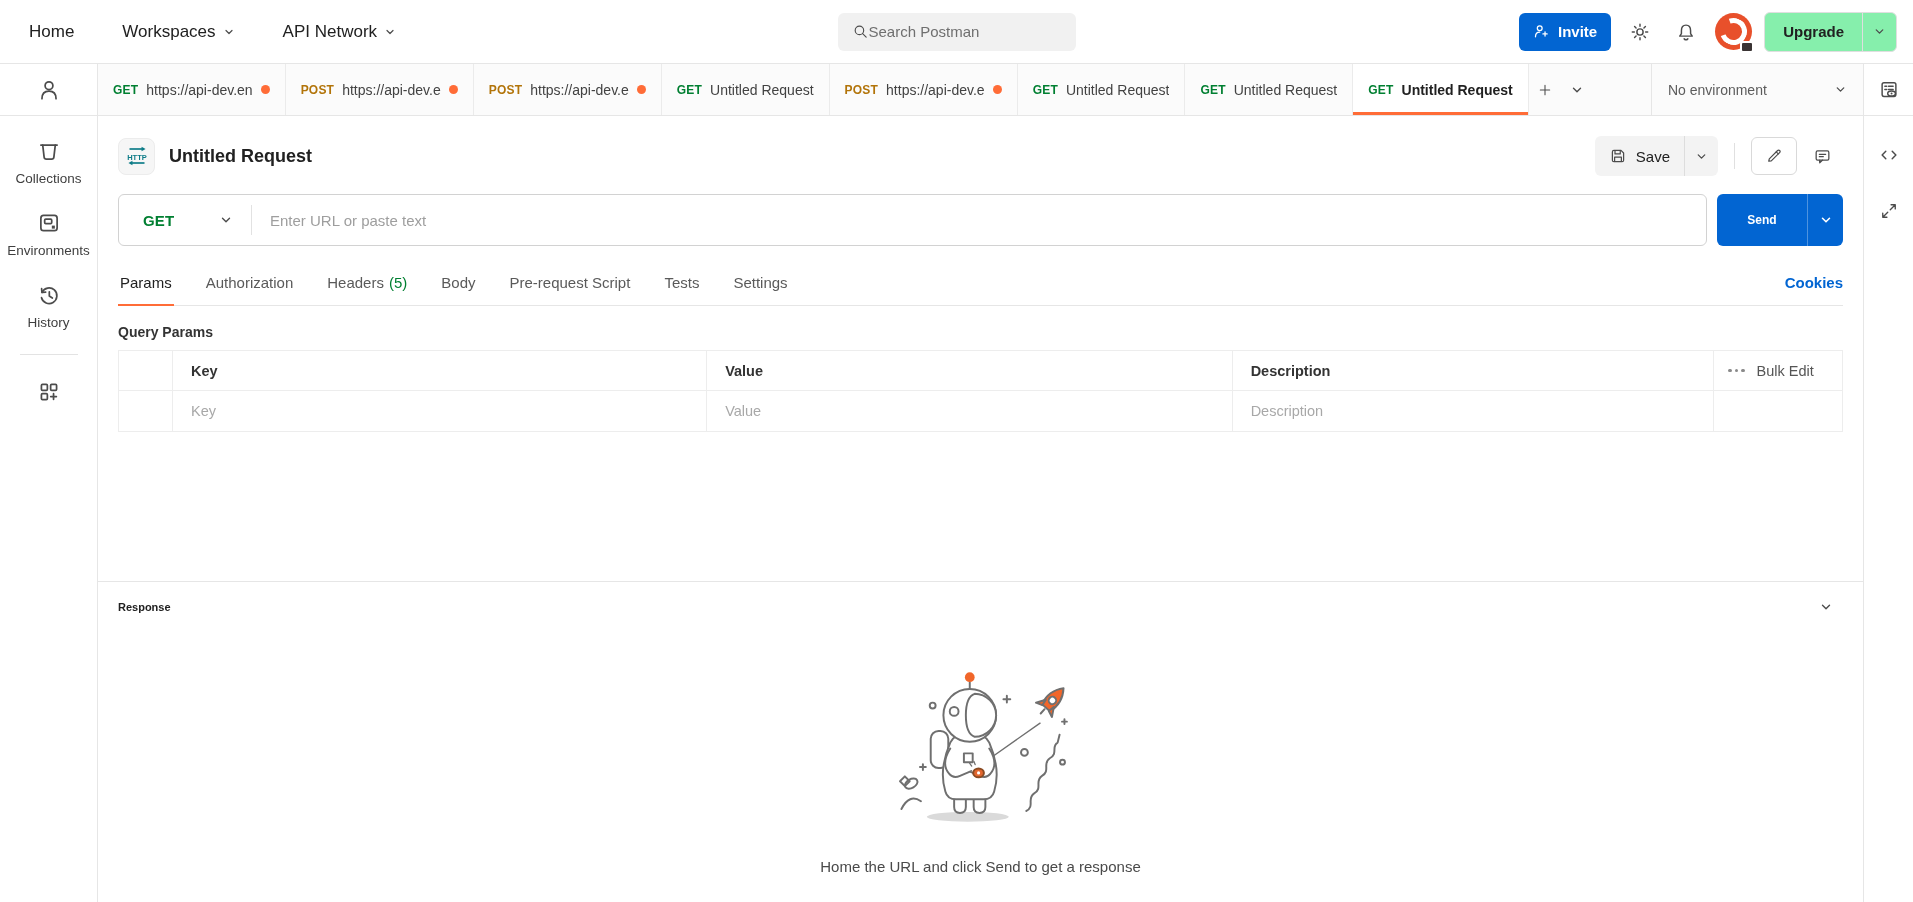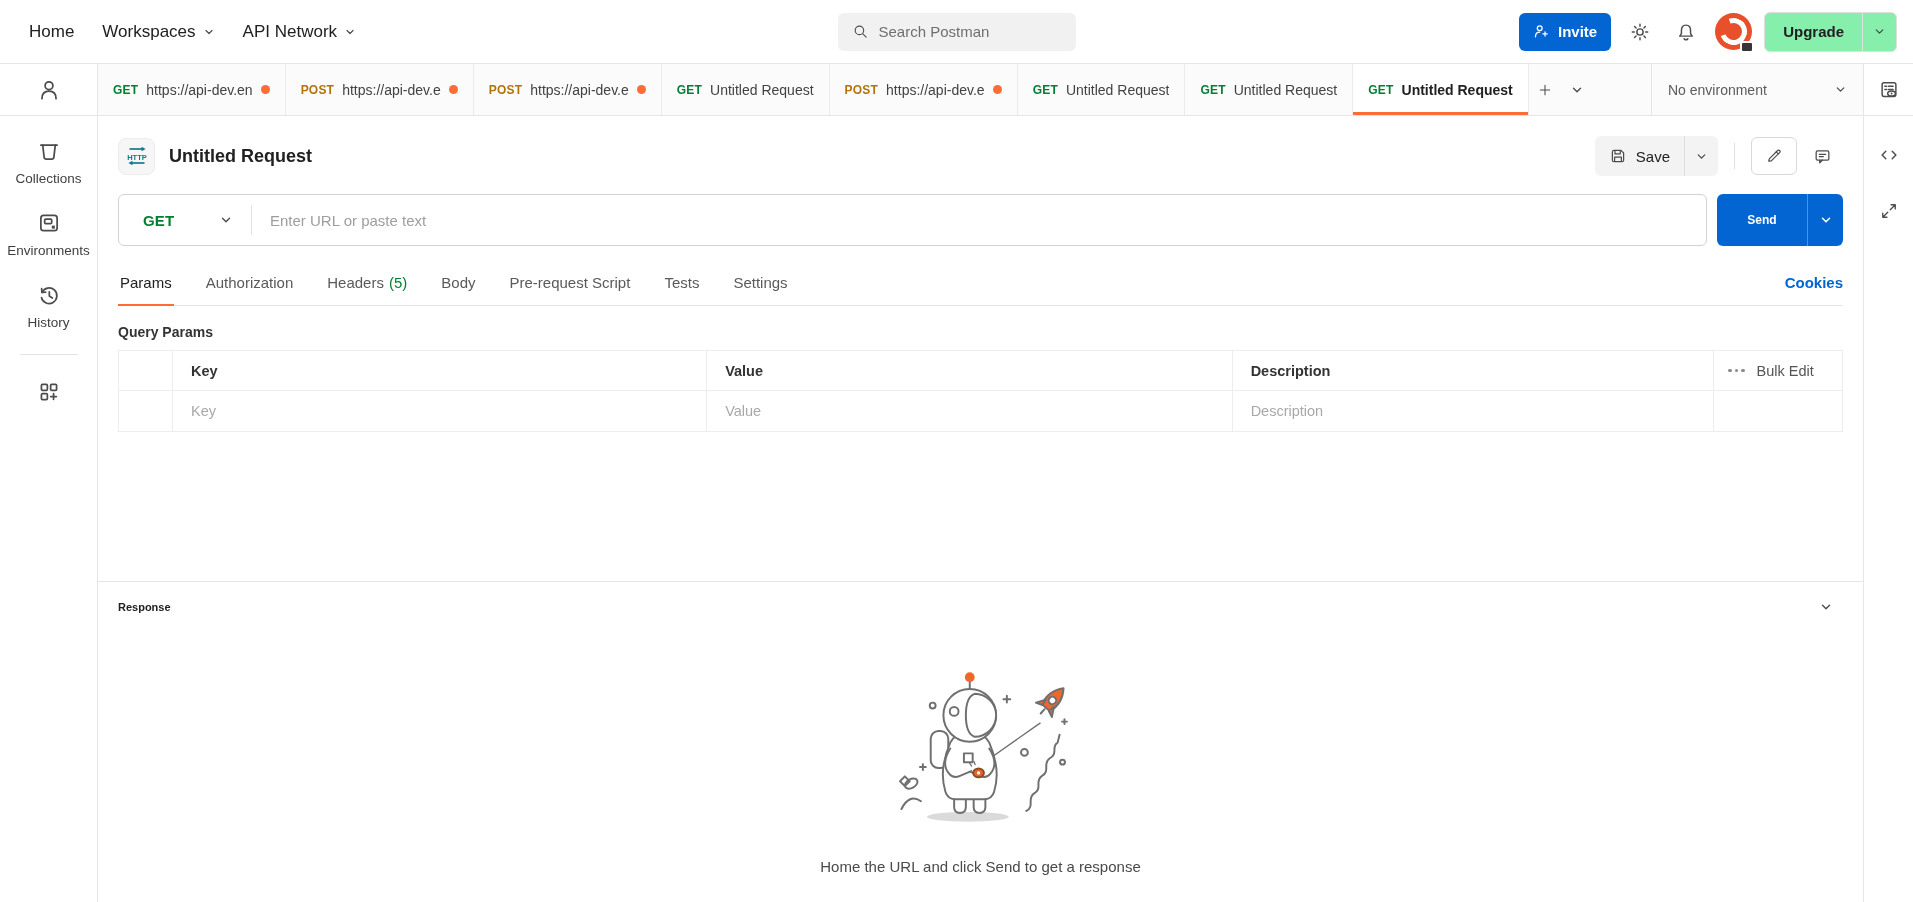--- a/index.html
+++ b/index.html
@@ -8,25 +8,25 @@
   :root{
     --border:#e6e6e6; --border2:#ededed; --orange:#ff6c37; --blue:#0265d2;
     --green:#007f31; --post:#b27409; --txt:#212121; --txt2:#5e5e5e; --muted:#9e9e9e;
   }
   svg{display:block;}
   .ic{stroke:#4c4c4c;fill:none;stroke-width:1.6;stroke-linecap:round;stroke-linejoin:round;}
 
   
   .topbar{height:64px;border-bottom:1px solid var(--border);display:flex;align-items:center;
     padding:0 16px;position:relative;background:#fff;}
-  .nav{display:flex;align-items:center;gap:2px;}
+  .nav{display:flex;align-items:center;gap:22px;}
   .nav-item{display:flex;align-items:center;gap:7px;padding:9px 13px;font-size:17px;color:#212121;
     border-radius:6px;cursor:pointer;}
   .searchbox{position:absolute;left:50%;top:50%;transform:translate(-50%,-50%);width:238px;height:38px;
-    background:#f1f1f1;border-radius:6px;display:flex;align-items:center;gap:10px;padding:0 14px;color:#6f6f6f;}
+    background:#f1f1f1;border-radius:6px;display:flex;align-items:center;padding:0 14px;color:#6f6f6f;}
   .searchbox span{font-size:15px;}
   .top-right{margin-left:auto;display:flex;align-items:center;gap:12px;}
   .invite-btn{display:flex;align-items:center;gap:8px;background:var(--blue);color:#fff;height:38px;
     padding:0 14px;border-radius:6px;font-size:15px;font-weight:600;cursor:pointer;}
   .iconbtn{width:34px;height:34px;display:flex;align-items:center;justify-content:center;border-radius:6px;cursor:pointer;}
   .avatar{width:37px;height:37px;border-radius:50%;background:#e8502b;position:relative;cursor:pointer;overflow:visible;}
   .avatar .swirl{position:absolute;inset:5px;border:5px solid #fff;border-radius:50%;border-left-color:transparent;transform:rotate(25deg);}
   .avatar .badge{position:absolute;right:-2px;bottom:-3px;width:14px;height:12px;background:#3a3434;border-radius:3px;border:2px solid #fff;}
   .upgrade-group{display:flex;align-items:stretch;height:40px;border:1px solid #dfdfdf;border-radius:6px;background:#86efac;overflow:hidden;}
   .upgrade-main{display:flex;align-items:center;padding:0 18px;font-size:15px;font-weight:600;cursor:pointer;}

